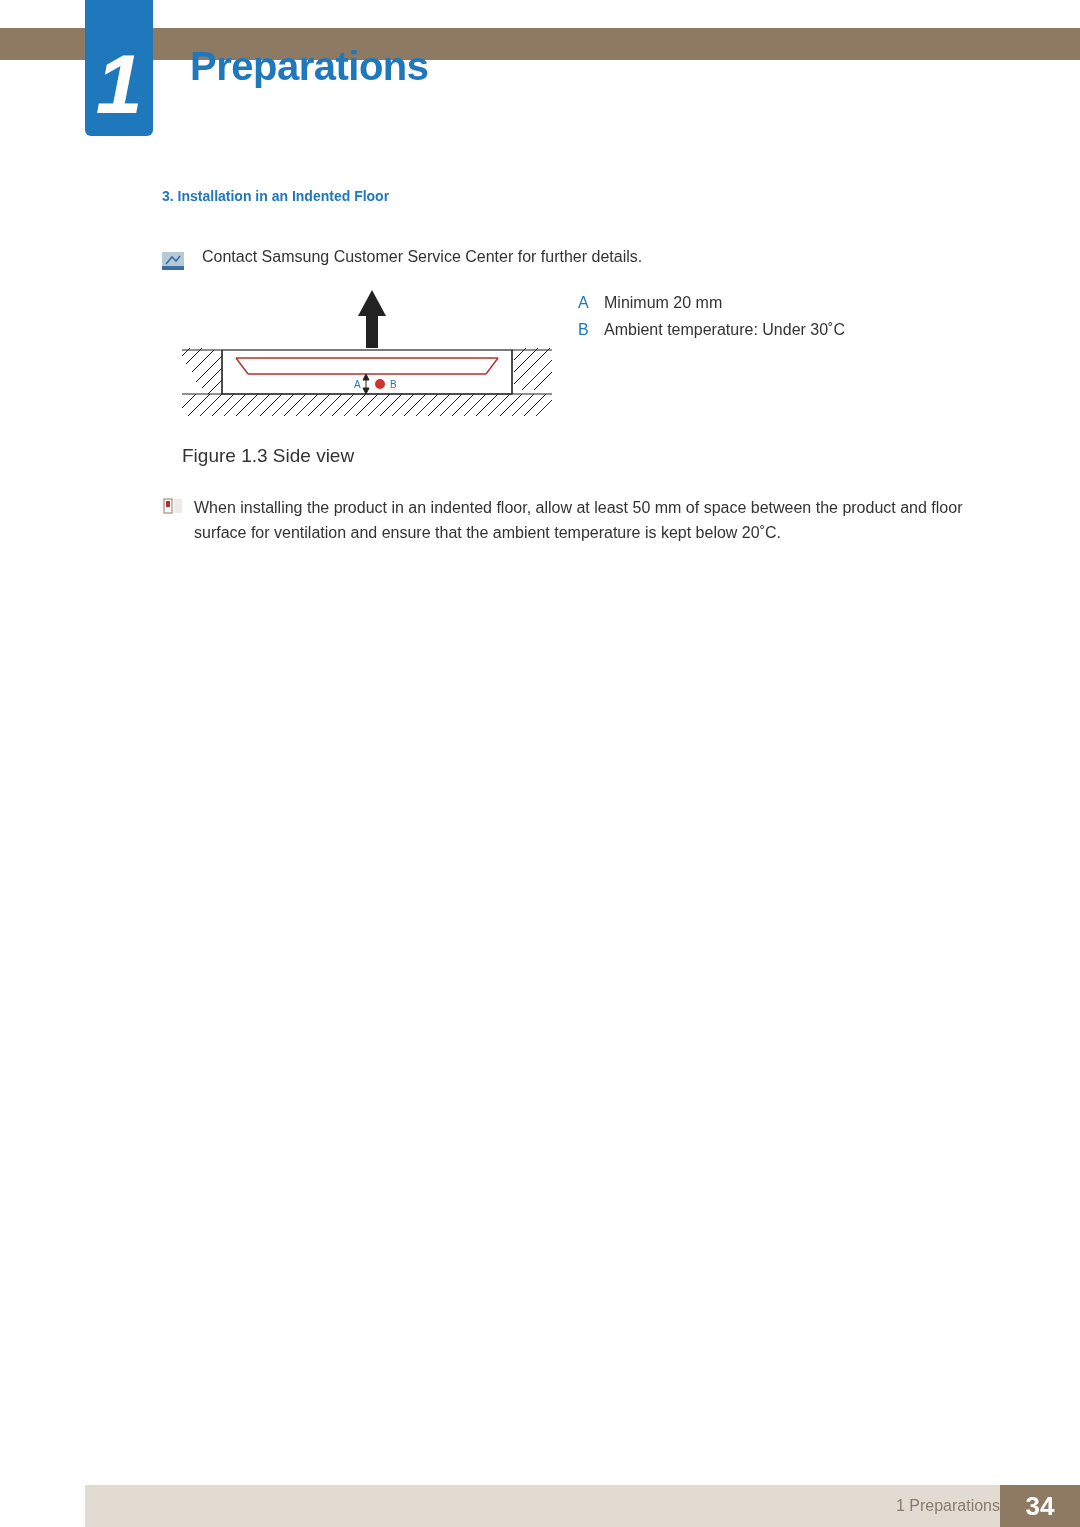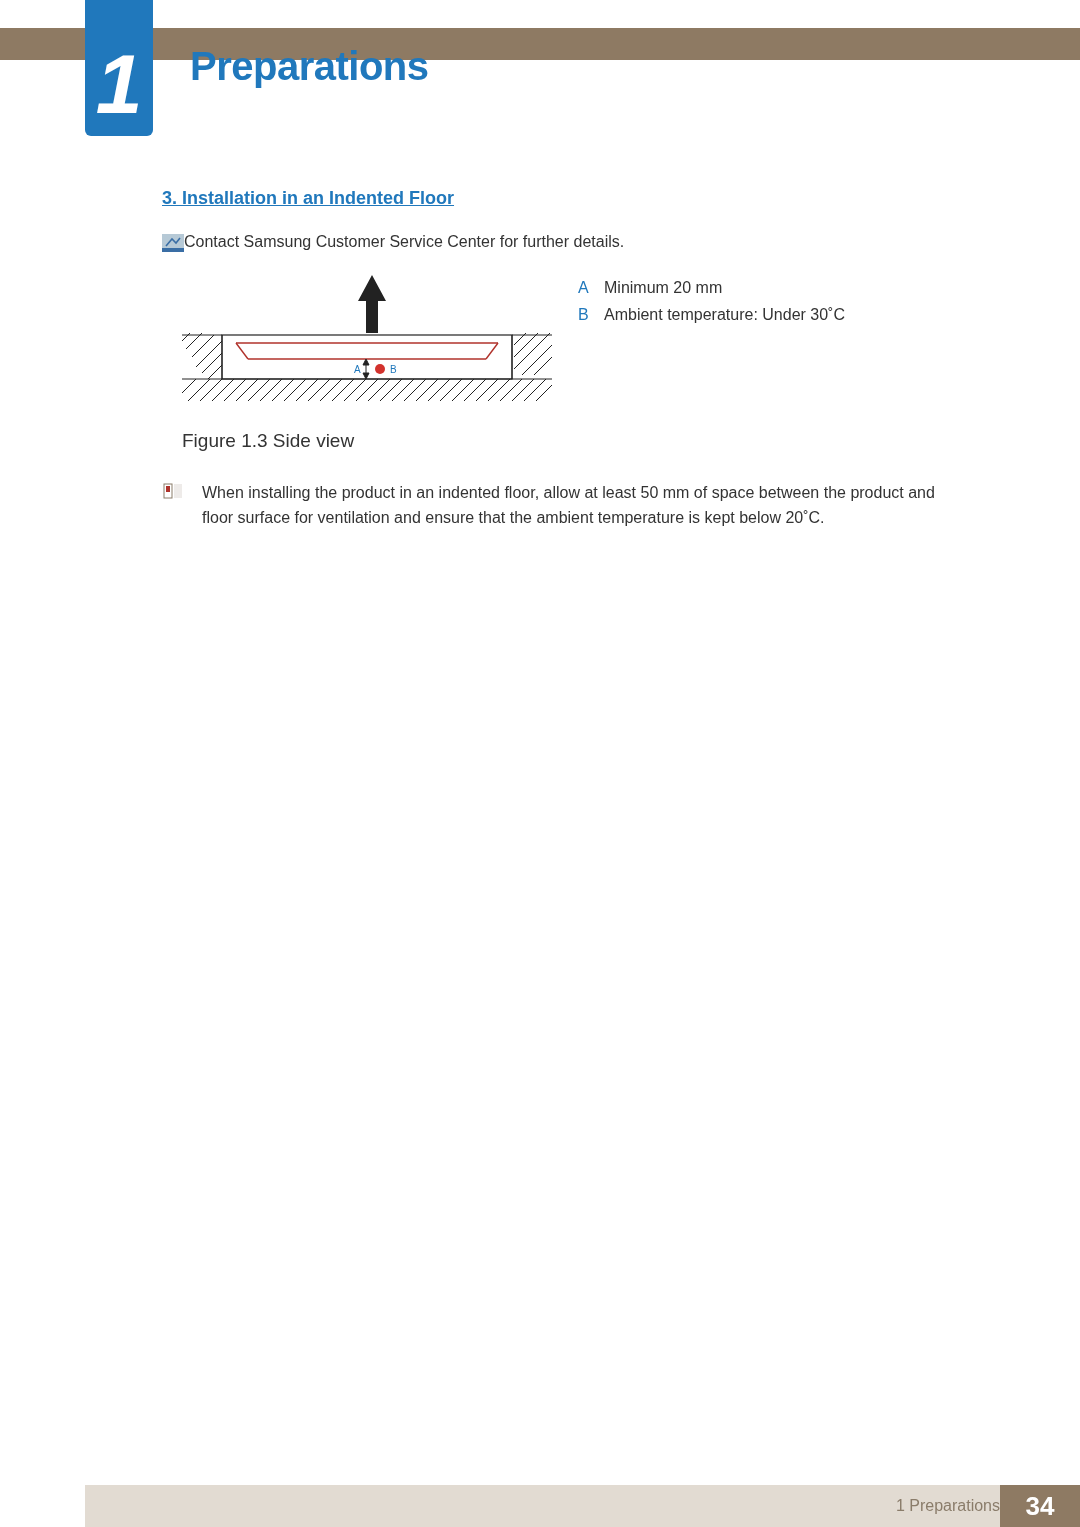--- a/index.html
+++ b/index.html
@@ -50,28 +50,28 @@
     letter-spacing: -0.5px;
   }
   .content {
     position: absolute;
     top: 188px;
     left: 162px;
     right: 115px;
   }
   .section-heading {
     color: #2078bc;
-    font-size: 18px;
-    font-weight: bold;
-    margin-bottom: 20px;
-    text-decoration: underline;
+    font-size: 14px;
+    font-weight: bold;
+    margin-bottom: 40px;
   }
   .note-row {
     display: flex;
-    align-items: center;
+    align-items: flex-end;
+    gap: 18px;
     margin-bottom: 12px;
   }
   .note-icon {
     width: 22px;
     height: 18px;
     flex: 0 0 22px;
     margin-top: 2px;
   }
   .note-icon svg { display: block; }
   .note-text {
@@ -108,21 +108,21 @@
     margin-bottom: 2px;
   }
   .legend-letter {
     color: #2078bc;
     width: 16px;
     flex: 0 0 16px;
   }
   .warn-row {
     display: flex;
     align-items: flex-start;
-    gap: 18px;
+    gap: 10px;
     margin-top: 28px;
   }
   .footer {
     position: absolute;
     bottom: 0;
     left: 0;
     right: 0;
     height: 42px;
     display: flex;
     align-items: stretch;

